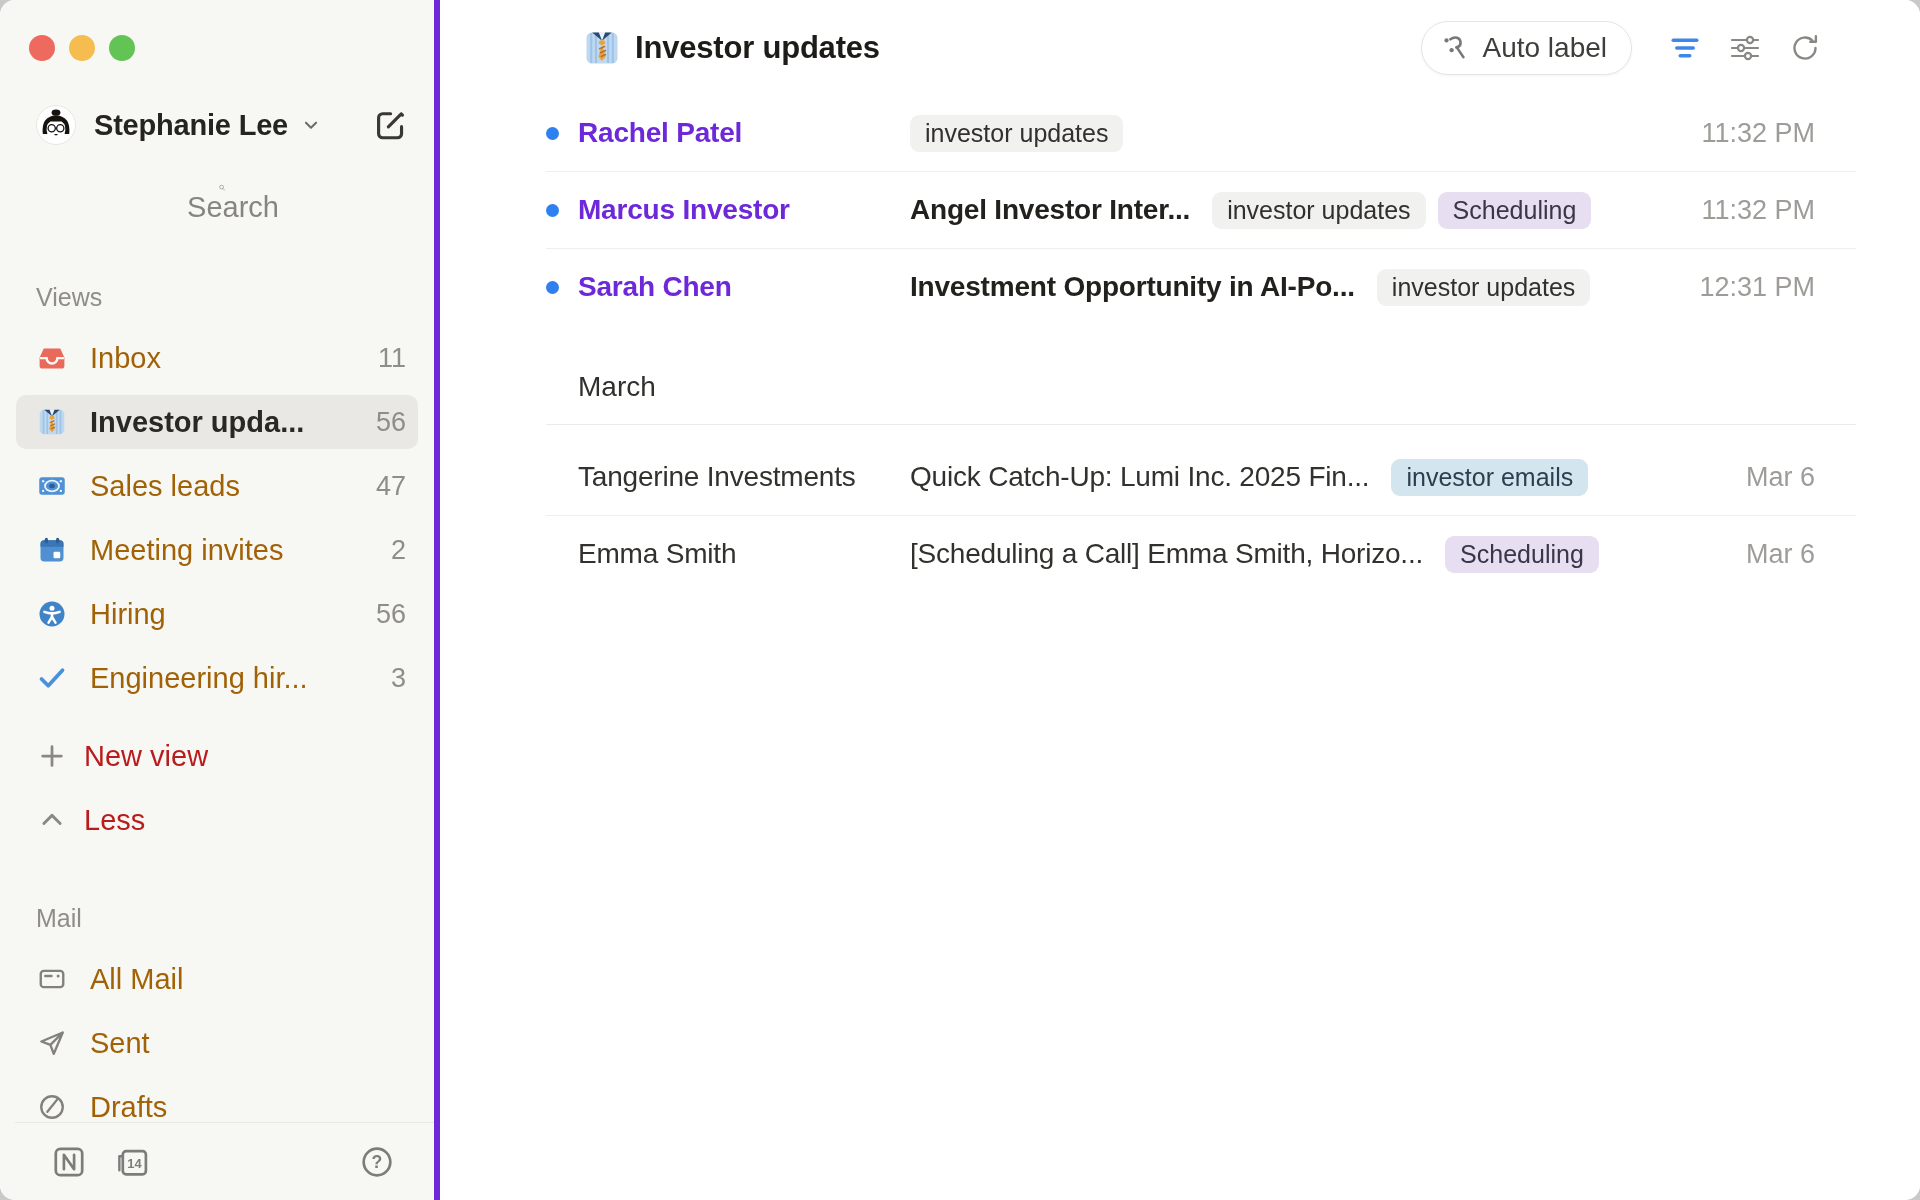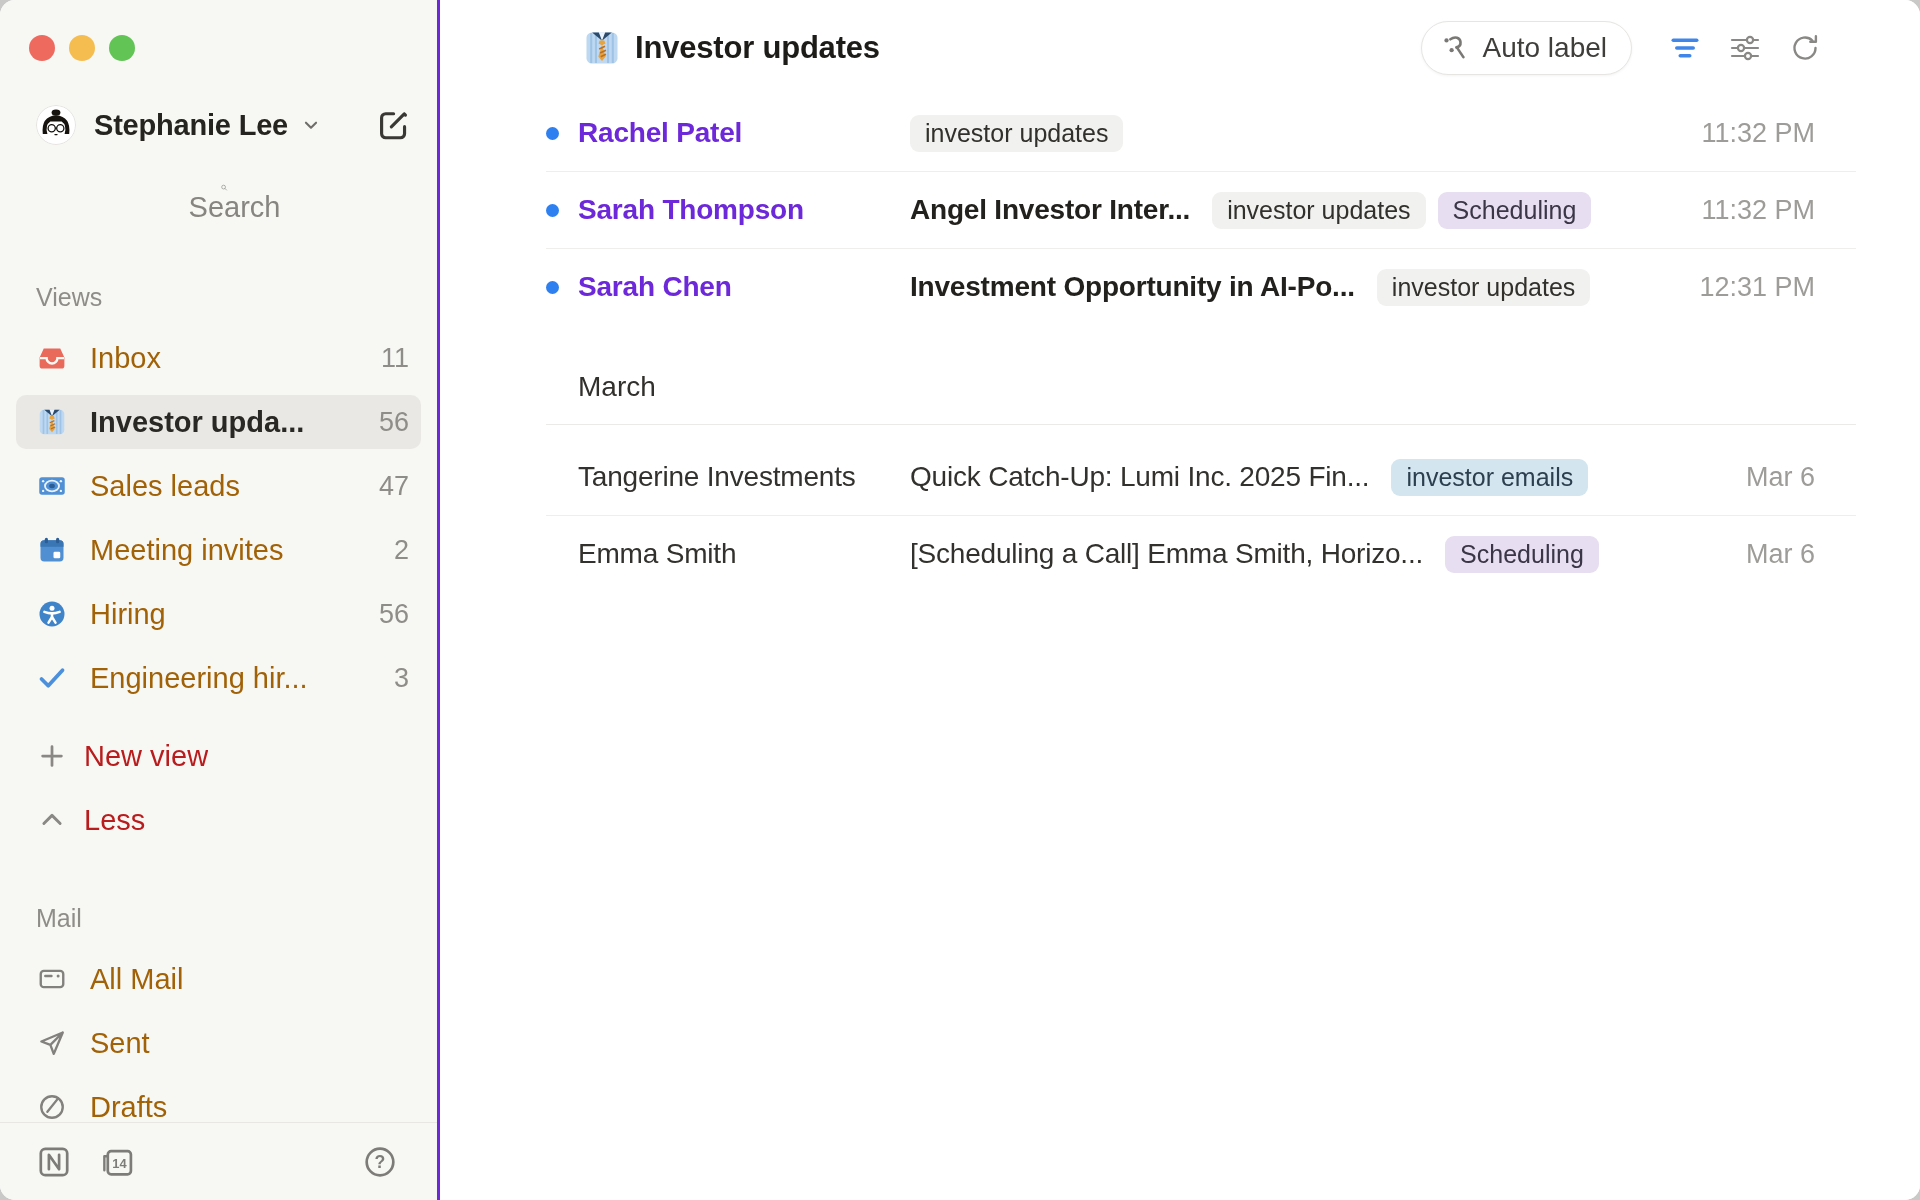--- a/index.html
+++ b/index.html
@@ -3,21 +3,21 @@
 <meta charset="utf-8">
 <style>
   * { margin:0; padding:0; box-sizing:border-box; }
   html,body { width:1920px; height:1200px; overflow:hidden; background:#c9c9c7;
     font-family:"Liberation Sans","DejaVu Sans",sans-serif; }
   .window { position:absolute; inset:0; border-radius:15px; overflow:hidden;
     display:flex; background:#ffffff; }
 
   
   .sidebar { width:440px; flex:0 0 440px; background:#f7f7f4; position:relative;
-    border-right:3px solid #6d28d9; display:flex; flex-direction:column; }
+    border-right:6px solid #6d28d9; display:flex; flex-direction:column; }
   .traffic { position:absolute; top:35px; left:29px; display:flex; gap:14px; }
   .tl { width:26px; height:26px; border-radius:50%; display:inline-block; }
   .tl.red{ background:#ee6a5f; } .tl.yellow{ background:#f5bd4f; } .tl.green{ background:#61c454; }
 
   .account { margin:103px 26px 0 36px; display:flex; align-items:center; height:44px; }
   .avatar { width:40px; height:40px; border-radius:50%; overflow:hidden; flex:0 0 40px; }
   .acct-name { margin-left:18px; font-size:29px; font-weight:700; color:#26241f; letter-spacing:-0.2px; }
   .acct-chevron { margin-left:12px; width:22px; height:22px; }
   .compose-btn { margin-left:auto; width:36px; height:36px; background:none; border:none; cursor:pointer; padding:0; }
 
@@ -32,21 +32,21 @@
   .nav-item.selected { background:#e9e8e5; }
   .nav-icon { width:30px; height:30px; flex:0 0 30px; }
   .nav-icon svg { width:30px; height:30px; display:block; }
   .nav-label { margin-left:23px; font-size:29px; color:#a16207; white-space:nowrap; overflow:hidden; }
   .nav-item.selected .nav-label { font-weight:600; color:#2a2824; }
   .nav-count { margin-left:auto; font-size:27px; color:#8f8d88;text-align:center; }
   .nav-item.action .nav-label { color:#b91c1c;margin-left:17px; }
   .pregap { margin-top:14px; }
   .mail-label { margin-top:46px; }
 
-  .bottom-bar { position:absolute; left:0; right:0; bottom:0; height:78px;
+  .bottom-bar { position:absolute; left:15px; right:0; bottom:0; height:78px;
     border-top:1px solid #e8e7e4; display:flex; align-items:center; padding:0 40px 0 36px; }
   .foot-icon { width:36px; height:36px; cursor:pointer; }
   .foot-icon + .foot-icon { margin-left:28px; }
   .help-icon { margin-left:auto; width:34px; height:34px; cursor:pointer; }
 
   
   .main { flex:1; background:#ffffff; display:flex; flex-direction:column; }
   .main-header { height:95px; flex:0 0 95px; display:flex; align-items:center;
     padding-left:143px; padding-right:98px; }
   .title-emoji { width:38px; height:38px; }
@@ -356,21 +356,21 @@
         <span class="sender">Rachel Patel</span>
         <span class="tag tag-gray">investor updates</span>
         <span class="time">11:32 PM</span>
       </div>
       <div class="sep"></div>
 
       <div class="email-row unread">
         <span class="dotcol">
             <span class="unread-dot"></span>
           </span>
-        <span class="sender">Sarah Thompson</span>
+        <span class="sender">Marcus Investor</span>
         <span class="subject">Angel Investor Inter...</span>
         <span class="tag tag-gray">investor updates</span>
         <span class="tag tag-purple">Scheduling</span>
         <span class="time">11:32 PM</span>
       </div>
       <div class="sep"></div>
 
       <div class="email-row unread">
         <span class="dotcol">
             <span class="unread-dot"></span>

